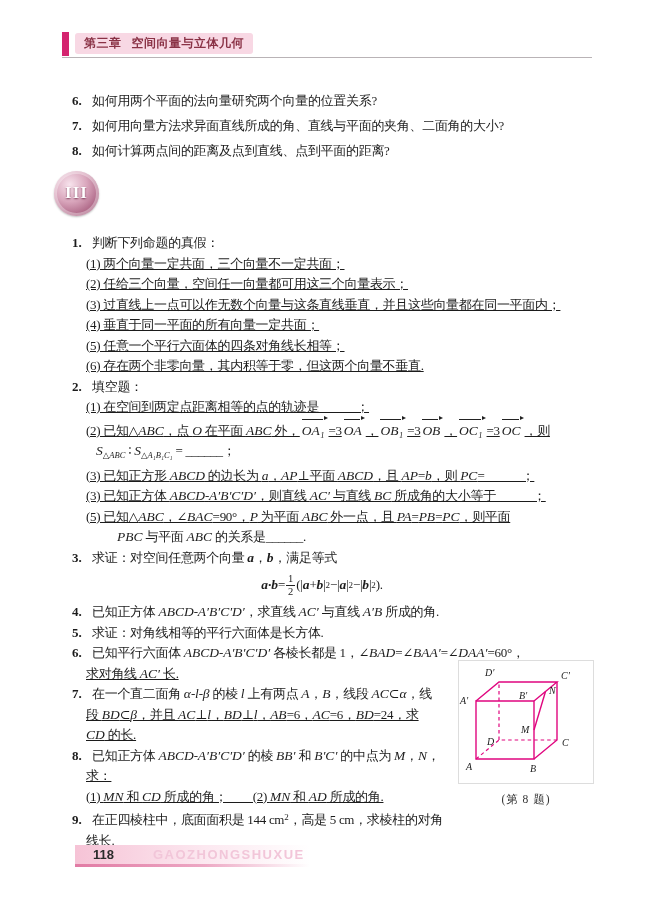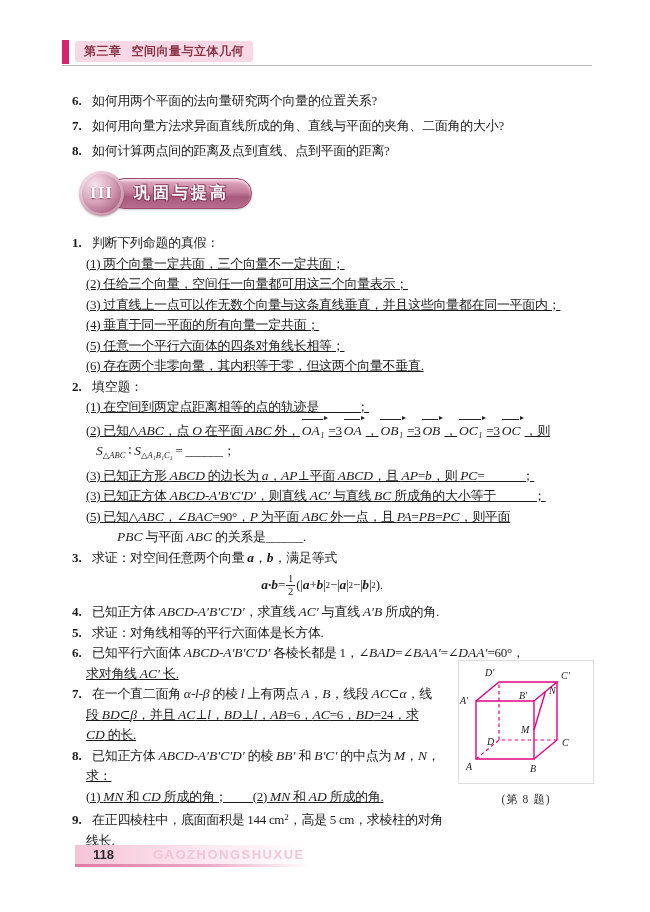--- a/index.html
+++ b/index.html
@@ -1,34 +1,34 @@
 <!DOCTYPE html>
 <html><head>
 <meta charset="utf-8">
 <style>
   html,body{margin:0;padding:0;background:#fff;}
   .page{position:relative;width:650px;height:912px;background:#ffffff;overflow:hidden;
         font-family:"Liberation Serif","DejaVu Serif",serif;color:#1c1c1c;font-size:13px;}
 
   
-  .header{position:absolute;top:40px;left:62px;width:530px;height:26px;}
+  .header{position:absolute;top:32px;left:62px;width:530px;height:26px;}
   .header-bar{position:absolute;left:0;top:0;width:7px;height:24px;background:#d4246f;}
   .header-box{position:absolute;left:13px;top:1px;width:178px;height:21px;background:#f8d8e4;
               border-radius:3px;display:flex;align-items:center;justify-content:center;}
   .header-box span{color:#8a3246;font-weight:bold;font-size:12px;letter-spacing:0.5px;}
   .header-box .hsep{width:10px;}
   .header-rule{position:absolute;left:0;top:25px;width:530px;border-top:1px solid #b9b3b6;}
 
   
   .review{position:absolute;top:88px;left:72px;width:524px;}
   .rq{display:flex;line-height:25px;}
   .num{display:inline-block;min-width:20px;font-weight:bold;}
 
   
-  .badge{position:absolute;top:170px;left:79px;height:46px;display:flex;align-items:center;}
+  .badge{position:absolute;top:170px;left:54px;height:46px;display:flex;align-items:center;}
   .badge-circle{width:45px;height:45px;border-radius:50%;z-index:2;
      background:radial-gradient(circle at 35% 30%, #f7e3ec 0%, #d9a6bc 40%, #a75d7e 78%, #8d4666 100%);
      box-shadow:inset 0 0 0 3px rgba(255,255,255,0.35), 0 1px 2px rgba(0,0,0,0.25);
      display:flex;align-items:center;justify-content:center;}
   .badge-circle span{color:#fff;font-weight:bold;font-size:17px;letter-spacing:1px;
      text-shadow:0 1px 2px #7c3b58;}
   .badge-pill{margin-left:-15px;height:29px;padding:0 22px 0 24px;border-radius:15px;
      border:1px solid #9c4a6c;
      background:linear-gradient(180deg,#e3aec3 0%, #c47d9b 45%, #a85a7c 62%, #b76d8c 100%);
      box-shadow:inset 0 2px 3px rgba(255,255,255,0.65), 0 1px 2px rgba(0,0,0,0.2);
@@ -101,23 +101,20 @@
     </div>
     <div class="rq">
       <span class="num">8.</span>
       <span class="zh"><span class="zh">如何计算两点间的距离及点到直线、点到平面的距离?</span></span>
     </div>
   </div>
 
   <div class="badge">
     <div class="badge-circle">
       <span>III</span>
-    </div>
-    <div class="badge-pill">
-      <span>巩固与提高</span>
     </div>
   </div>
 
   <div class="exercises">
 
     <div>
       <div class="ln"><span class="num">1.</span><span><span class="zh">判断下列命题的真假：</span></span></div>
       <div class="ln ind14"><span class="zh">(1) 两个向量一定共面，三个向量不一定共面；</span></div>
       <div class="ln ind14"><span class="zh">(2) 任给三个向量，空间任一向量都可用这三个向量表示；</span></div>
       <div class="ln ind14"><span class="zh">(3) 过直线上一点可以作无数个向量与这条直线垂直，并且这些向量都在同一平面内；</span></div>

